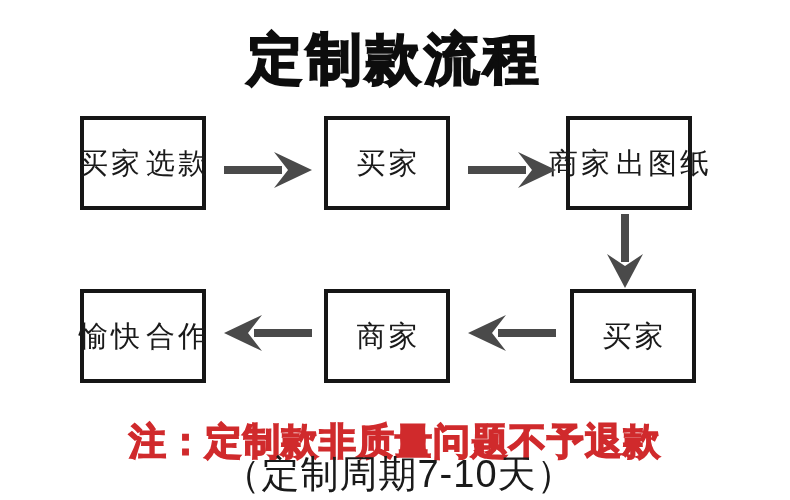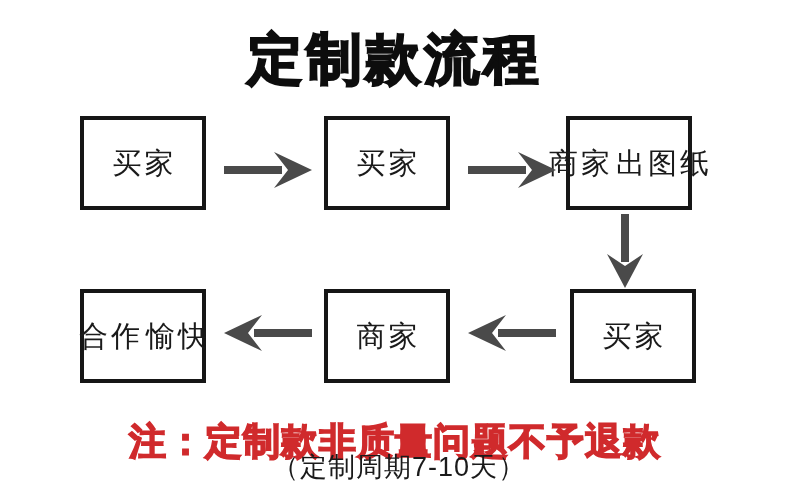--- a/index.html
+++ b/index.html
@@ -80,54 +80,55 @@
     letter-spacing: 1px;
     color: var(--note-red);
     -webkit-text-stroke: 1.6px var(--note-red);
     white-space: nowrap;
   }
   .cycle-note {
     position: absolute;
     left: 8px; right: 0;
     top: 449px;
     text-align: center;
-    font-size: 27px;
+    font-size: 38px;
     font-weight: 500;
     letter-spacing: 1px;
     color: var(--text-black);
     white-space: nowrap;
   }
 </style>
 </head>
 <body>
 
 <div class="canvas">
 
   <div class="title">定制款流程</div>
 
   <div class="flow-box pos-b1">
     <span class="line">买家</span>
+    <span class="line">选款</span>
   </div>
   <div class="flow-box pos-b2">
     <span class="line">买家</span>
   </div>
   <div class="flow-box pos-b3">
     <span class="line">商家</span>
     <span class="line">出图纸</span>
   </div>
 
   <div class="flow-box pos-b4">
     <span class="line">买家</span>
   </div>
   <div class="flow-box pos-b5">
     <span class="line">商家</span>
   </div>
   <div class="flow-box pos-b6">
+    <span class="line">愉快</span>
     <span class="line">合作</span>
-    <span class="line">愉快</span>
   </div>
 
   <div class="arrow pos-ar1">
     <svg width="88" height="36" viewBox="0 0 88 36">
       <rect x="0" y="14" width="58" height="8"></rect>
       <polygon points="50,0 88,18 50,36 64,18"></polygon>
     </svg>
   </div>
   <div class="arrow pos-ar2">
     <svg width="88" height="36" viewBox="0 0 88 36">

